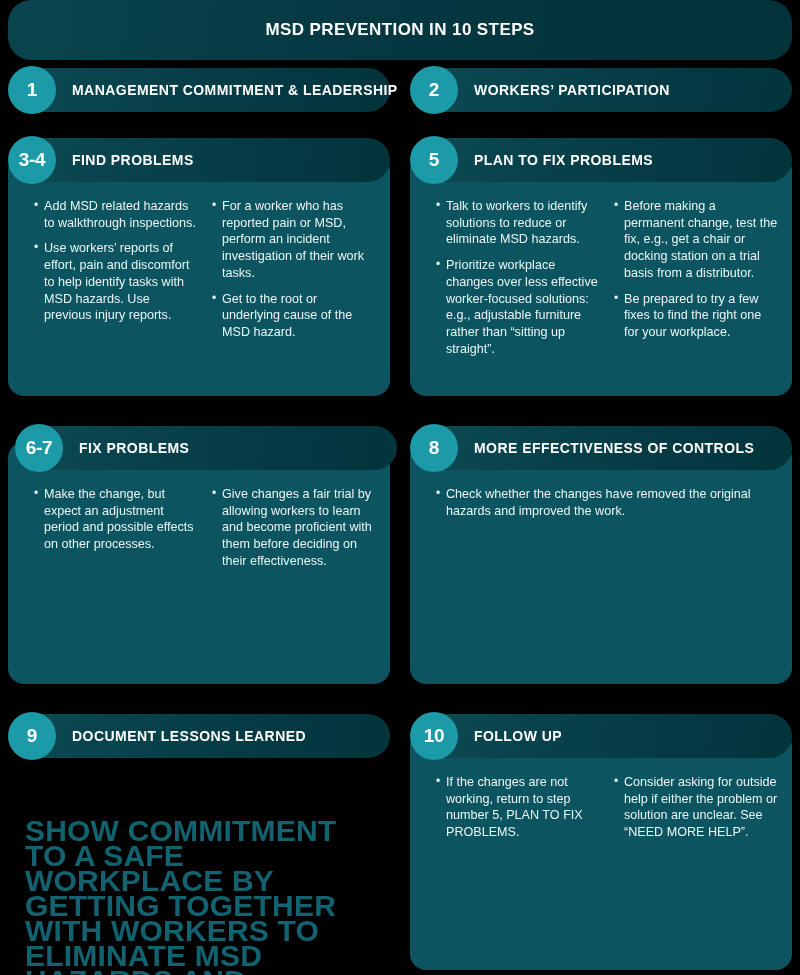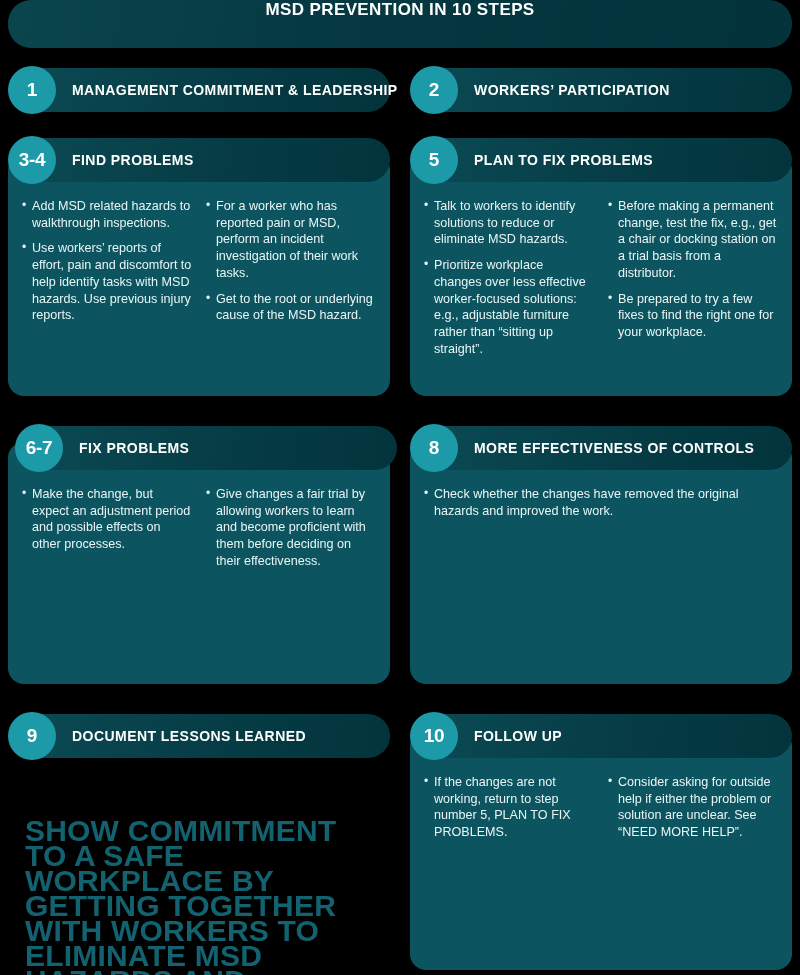--- a/index.html
+++ b/index.html
@@ -19,24 +19,25 @@
     inset: 0;
     background: #000000;
   }
 
   
   .title-bar {
     position: absolute;
     left: 8px;
     top: 0px;
     width: 784px;
-    height: 48px;
+    height: 60px;
     background: linear-gradient(100deg, #0a454e 0%, #053841 45%, #03323a 100%);
     border-radius: 23px;
     display: flex;
+    align-items: center;
     justify-content: center;
   }
   .title-text {
     color: #ffffff;
     font-size: 17px;
     font-weight: bold;
     letter-spacing: 0.4px;
   }
 
   
@@ -84,21 +85,21 @@
     font-size: 14px;
     font-weight: bold;
     letter-spacing: 0.45px;
     margin-left: 54px;
     white-space: nowrap;
   }
 
   
   .cols {
     position: absolute;
-    left: 0;
+    left: 12px;
     right: 0;
     top: 60px;
     display: flex;
     gap: 14px;
     padding: 0 14px;
     box-sizing: border-box;
   }
   .col {
     flex: 1 1 0;
     min-width: 0;

